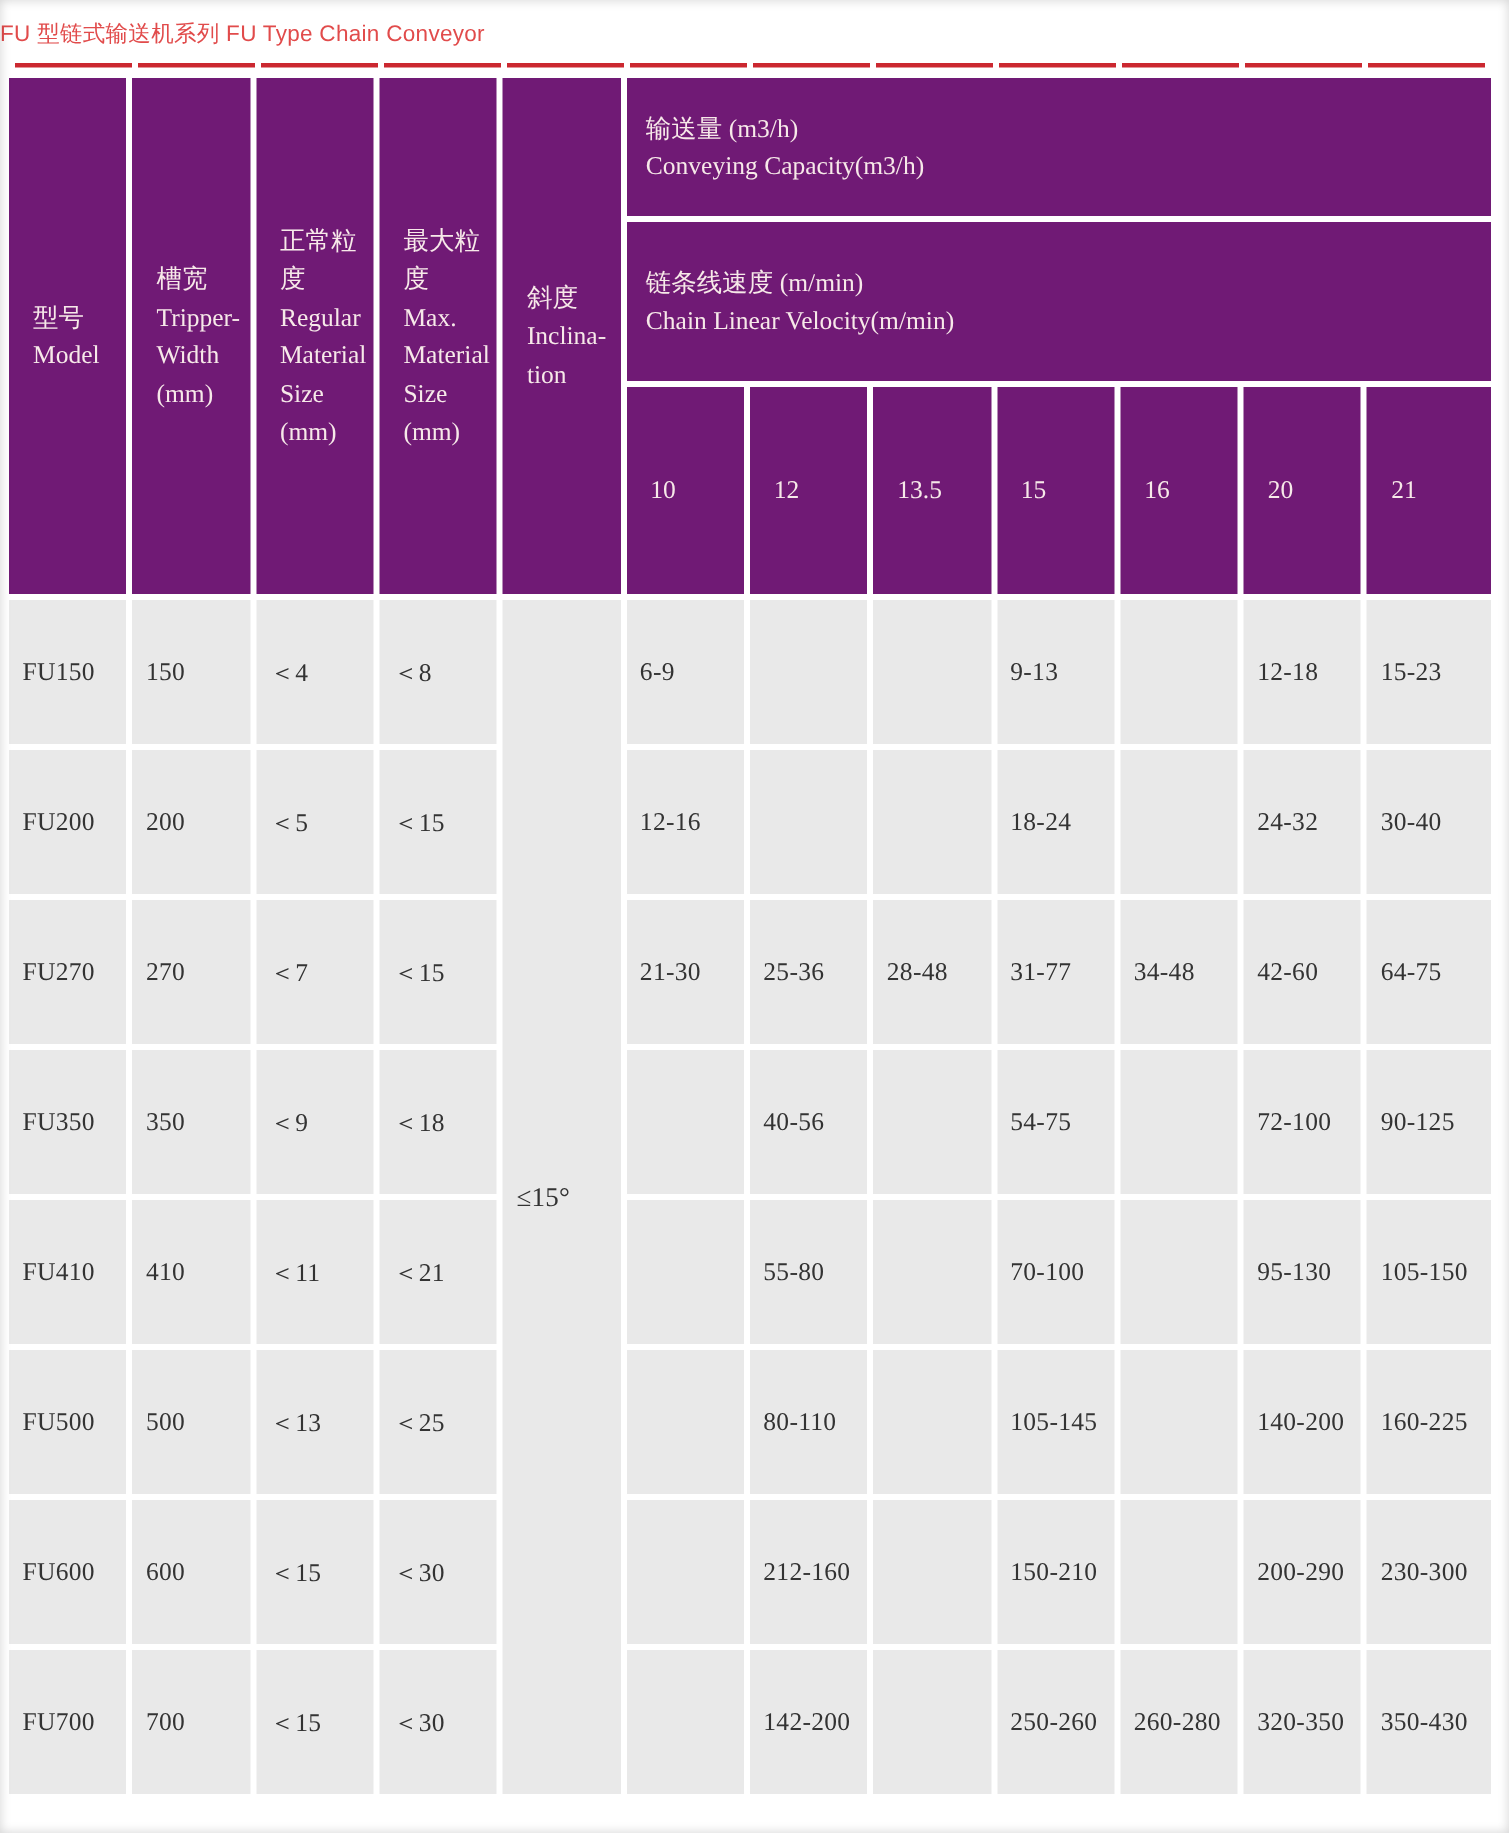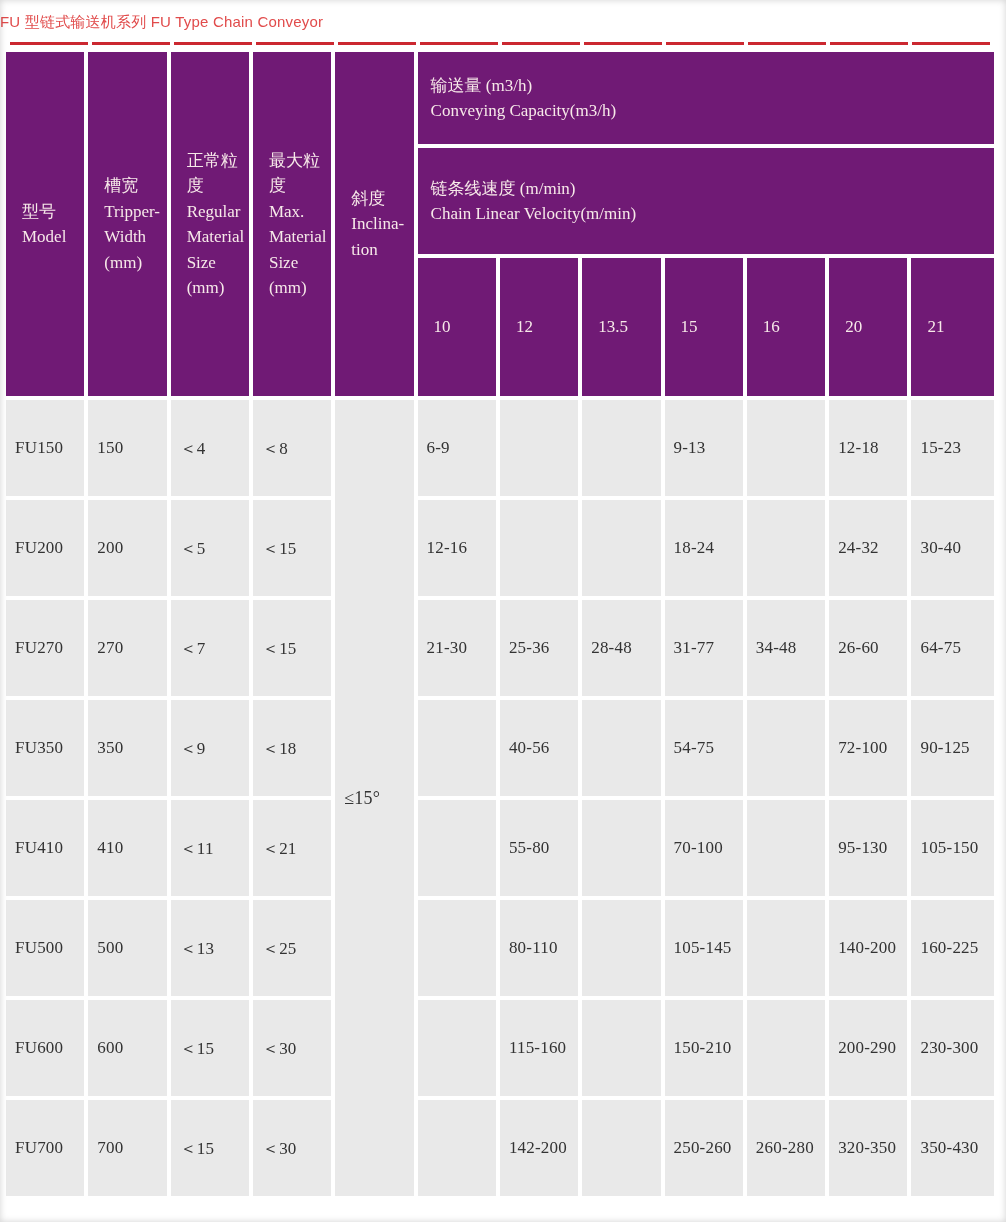--- a/index.html
+++ b/index.html
@@ -147,21 +147,21 @@
     <td class="data">FU270</td>
     <td class="data">270</td>
     <td class="data">＜7</td>
     <td class="data">＜15</td>
 
     <td class="data">21-30</td>
     <td class="data">25-36</td>
     <td class="data">28-48</td>
     <td class="data">31-77</td>
     <td class="data">34-48</td>
-    <td class="data">26-60</td>
+    <td class="data">42-60</td>
     <td class="data">64-75</td>
   </tr>
 
   <tr class="dr">
     <td class="data">FU350</td>
     <td class="data">350</td>
     <td class="data">＜9</td>
     <td class="data">＜18</td>
 
     <td class="data"></td>
@@ -203,21 +203,21 @@
     <td class="data">160-225</td>
   </tr>
 
   <tr class="dr">
     <td class="data">FU600</td>
     <td class="data">600</td>
     <td class="data">＜15</td>
     <td class="data">＜30</td>
 
     <td class="data"></td>
-    <td class="data">115-160</td>
+    <td class="data">212-160</td>
     <td class="data"></td>
     <td class="data">150-210</td>
     <td class="data"></td>
     <td class="data">200-290</td>
     <td class="data">230-300</td>
   </tr>
 
   <tr class="dr">
     <td class="data">FU700</td>
     <td class="data">700</td>

